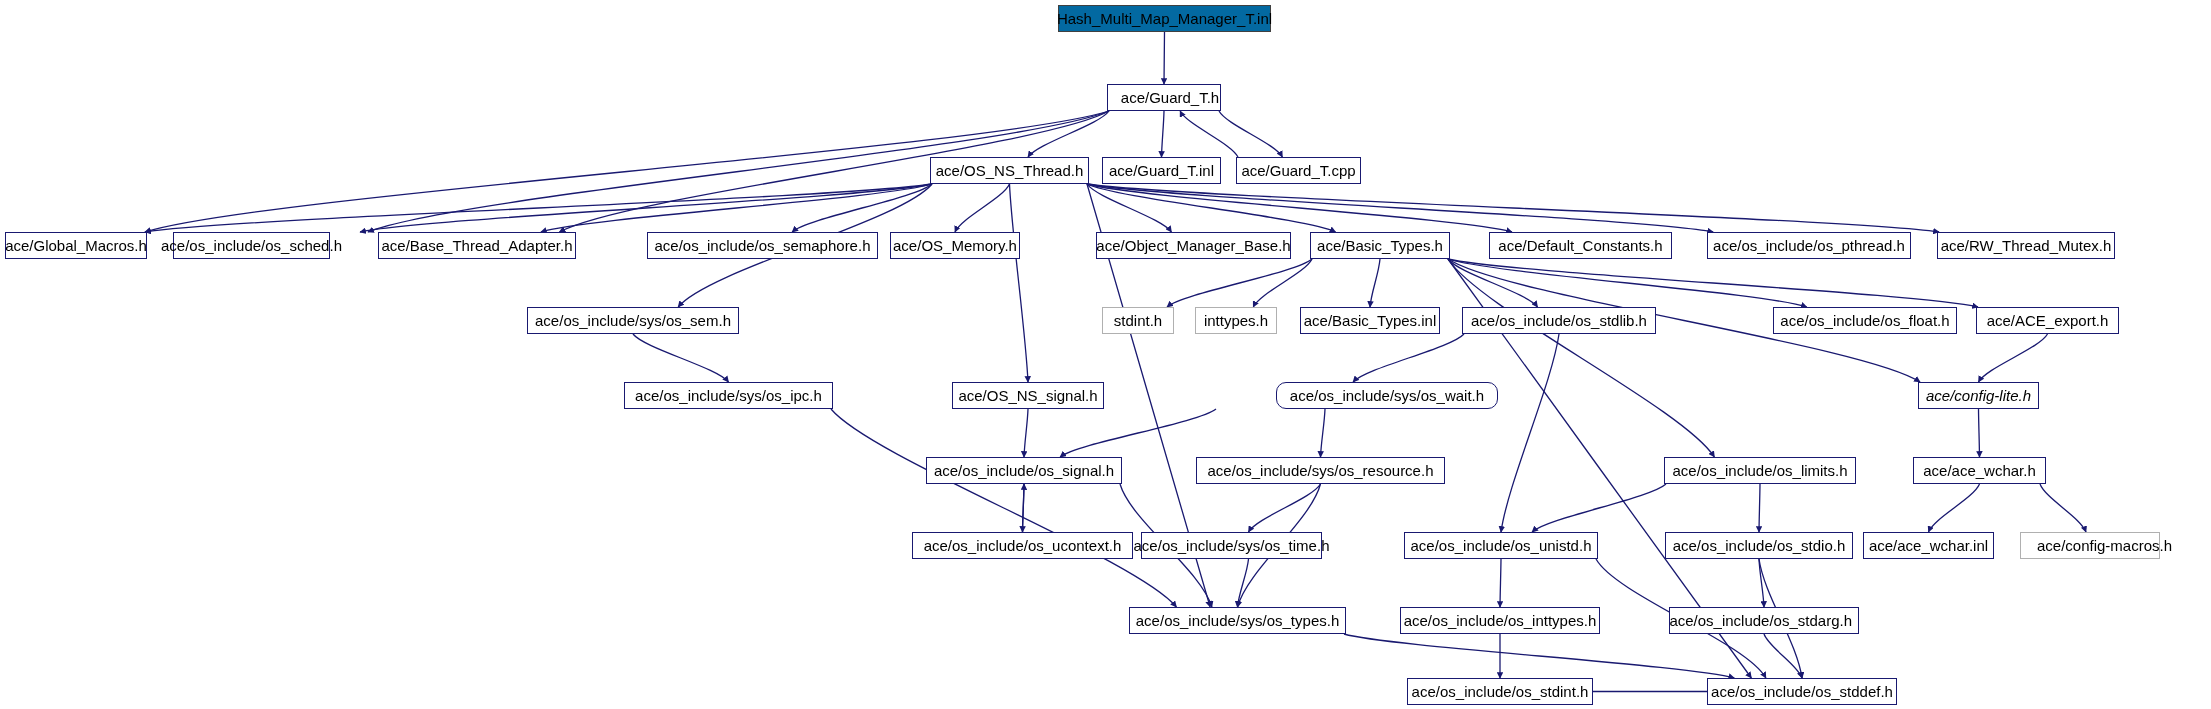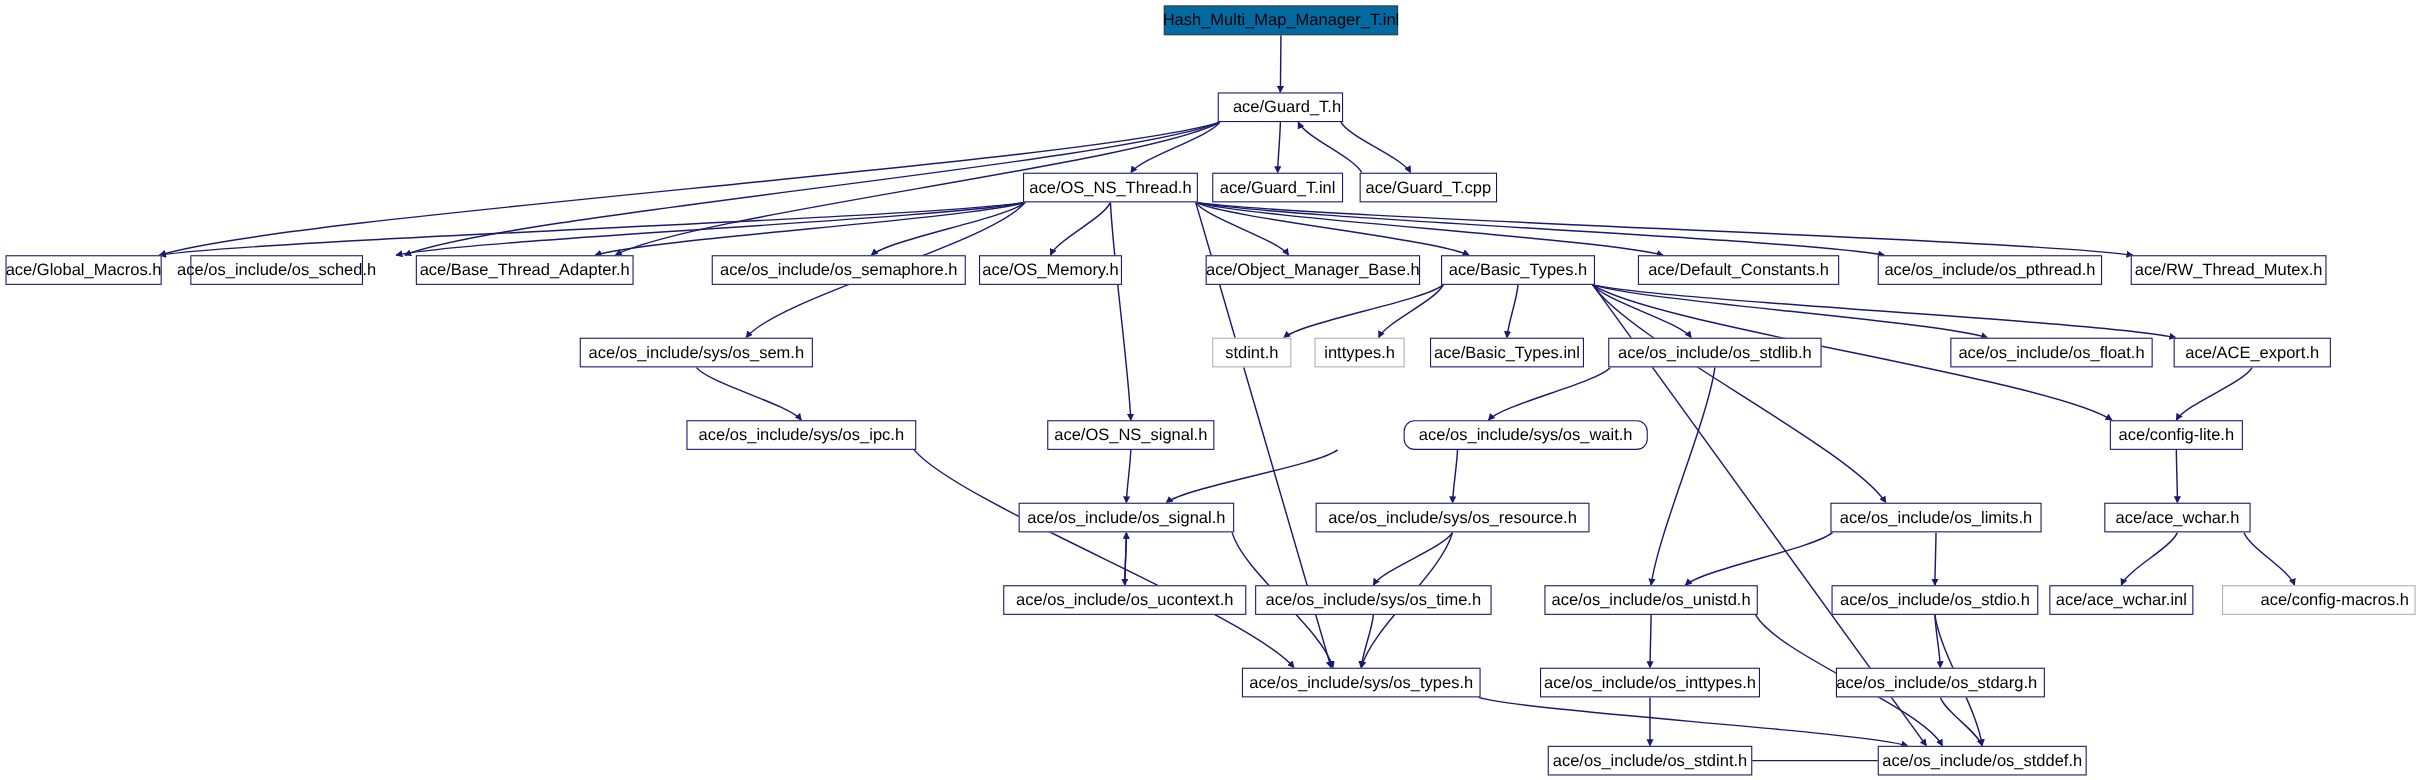--- a/index.html
+++ b/index.html
@@ -192,51 +192,51 @@
       </div>
       <div class="node" style="left: 624px; top: 382px; width: 209px; height: 27px;">
         <span class="node-label">ace/os_include/sys/os_ipc.h</span>
       </div>
       <div class="node" style="left: 952px; top: 382px; width: 152px; height: 27px;">
         <span class="node-label">ace/OS_NS_signal.h</span>
       </div>
       <div class="node" style="left: 1276px; top: 382px; width: 222px; height: 27px; border-radius: 10px;">
         <span class="node-label">ace/os_include/sys/os_wait.h</span>
       </div>
-      <div class="node" style="left: 1918px; top: 382px; width: 121px; height: 27px;">
+      <div class="node" style="left: 1918px; top: 382px; width: 121px; height: 27px; font-style: italic;">
         <span class="node-label">ace/config-lite.h</span>
       </div>
       <div class="node" style="left: 926px; top: 457px; width: 196px; height: 27px;">
         <span class="node-label">ace/os_include/os_signal.h</span>
       </div>
       <div class="node" style="left: 1196px; top: 457px; width: 249px; height: 27px;">
         <span class="node-label">ace/os_include/sys/os_resource.h</span>
       </div>
       <div class="node" style="left: 1664px; top: 457px; width: 192px; height: 27px;">
         <span class="node-label">ace/os_include/os_limits.h</span>
       </div>
       <div class="node" style="left: 1913px; top: 457px; width: 133px; height: 27px;">
         <span class="node-label">ace/ace_wchar.h</span>
       </div>
       <div class="node" style="left: 912px; top: 532px; width: 221px; height: 27px;">
         <span class="node-label">ace/os_include/os_ucontext.h</span>
       </div>
-      <div class="node" style="left: 1141px; top: 532px; width: 215px; height: 27px;">
+      <div class="node" style="left: 1141px; top: 532px; width: 181px; height: 27px;">
         <span class="node-label">ace/os_include/sys/os_time.h</span>
       </div>
       <div class="node" style="left: 1404px; top: 532px; width: 194px; height: 27px;">
         <span class="node-label">ace/os_include/os_unistd.h</span>
       </div>
       <div class="node" style="left: 1665px; top: 532px; width: 188px; height: 27px;">
         <span class="node-label">ace/os_include/os_stdio.h</span>
       </div>
       <div class="node" style="left: 1863px; top: 532px; width: 131px; height: 27px;">
         <span class="node-label">ace/ace_wchar.inl</span>
       </div>
-      <div class="node ext" style="left: 2020px; top: 532px; width: 176px; height: 27px; padding-left: 29px;">
+      <div class="node ext" style="left: 2020px; top: 532px; width: 140px; height: 27px; padding-left: 29px;">
         <span class="node-label">ace/config-macros.h</span>
       </div>
       <div class="node" style="left: 1129px; top: 607px; width: 217px; height: 27px;">
         <span class="node-label">ace/os_include/sys/os_types.h</span>
       </div>
       <div class="node" style="left: 1400px; top: 607px; width: 200px; height: 27px;">
         <span class="node-label">ace/os_include/os_inttypes.h</span>
       </div>
       <div class="node" style="left: 1669px; top: 607px; width: 190px; height: 27px; justify-content: flex-end;">
         <span class="node-label">ace/os_include/os_stdarg.h</span>

